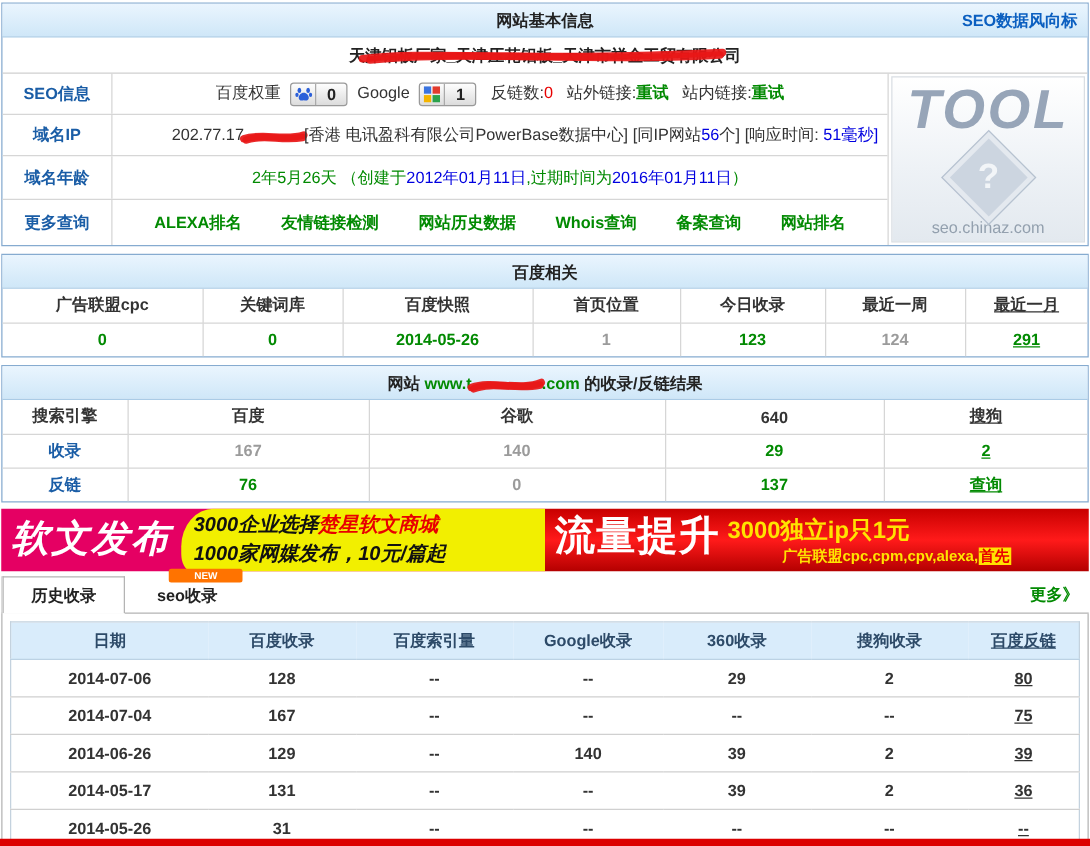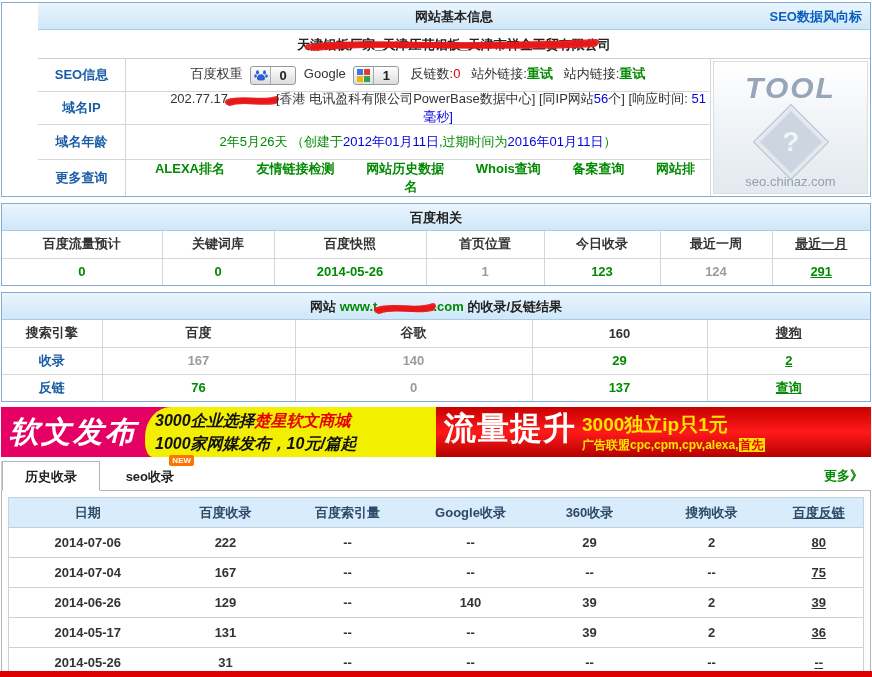--- a/index.html
+++ b/index.html
@@ -6,21 +6,21 @@
   html,body { width:872px; background:#fff; font-family:"Liberation Sans","DejaVu Sans",sans-serif; font-size:13px; color:#333; }
   body { position:relative; height:677px; overflow:hidden; }
 
   .box { border:1px solid #86abd0; margin:0 1px; }
   .titlebar { position:relative; height:27px; line-height:27px; text-align:center;
     background:linear-gradient(#eaf5fe,#cfe7f8); border-bottom:1px solid #aacbe6;
     font-weight:bold; color:#222; }
   .titlebar .right-link { position:absolute; right:8px; top:0; color:#0b5fc0; font-weight:bold; cursor:pointer; }
 
   
-  #box1 { margin-top:2px;padding-left:36px; }
+  #box1 { margin-top:2px; }
   .site-title-row { position:relative; height:29px; line-height:29px; text-align:center;
     border-bottom:1px solid #cfcfcf; font-weight:bold; color:#222; }
   .scribble-overlay { position:absolute; left:50%; top:6px; transform:translateX(-50%); pointer-events:none; }
   .info-wrap { display:flex; }
   .info-left { flex:1; }
   .info-row { display:flex; border-bottom:1px solid #d6d6d6; align-items:center; }
   .info-row:last-child { border-bottom:none; }
   .info-label { width:88px; text-align:center; color:#1a5da6; font-weight:bold; align-self:stretch;
     border-right:1px solid #d6d6d6; display:flex; align-items:center; justify-content:center; }
   .info-content { flex:1; text-align:center; padding:6px 4px; }
@@ -31,21 +31,21 @@
   .pill .ico { width:20px; display:flex; align-items:center; justify-content:center; border-right:1px solid #aaa; }
   .pill .num { width:24px; text-align:center; font-weight:bold; line-height:17px; color:#222; }
 
   .green { color:#028a02; } .red { color:#e80000; } .blue { color:#0000e0; } .gray { color:#9b9b9b; }
   .glink { color:#028a02; font-weight:bold; cursor:pointer; text-decoration:none; }
   .more-links span { margin:0 14px; }
 
   .logo-cell { width:160px; border-left:1px solid #d6d6d6; padding:2px; }
   .logo-inner { height:100%; border:1px solid #d9dee3; background:linear-gradient(#ffffff,#eef2f6 55%,#e3e9ef);
     display:flex; flex-direction:column; align-items:center; cursor:pointer; }
-  .logo-word { font-size:30px; font-weight:900; color:#97a5b8; letter-spacing:2px; line-height:52px; font-style:italic; }
+  .logo-word { font-size:44px; font-weight:900; color:#97a5b8; letter-spacing:2px; line-height:52px; font-style:italic; }
   .logo-diamond { width:52px; height:52px; margin-top:2px; background:#ccd5e0; border:4px solid #e4e9ef;
     outline:1px solid #b5c1cf; transform:rotate(45deg); display:flex; align-items:center; justify-content:center; }
   .logo-diamond span { transform:rotate(-45deg); font-size:28px; font-weight:bold; color:#f2f5f8; }
   .logo-site { margin-top:6px; color:#93a0ae; font-size:13px; }
 
   
   table { border-collapse:collapse; width:100%; }
   td { border-right:1px solid #d6d6d6; border-bottom:1px solid #d6d6d6; text-align:center; height:27px; }
   tr td:last-child { border-right:none;text-decoration:underline; }
   tr:last-child td { border-bottom:none; }
@@ -61,29 +61,29 @@
   .ads { display:flex; height:50px; margin:5px 1px 0 1px; }
   .ad-left { width:436px; background:#e50063; display:flex; cursor:pointer;font-style:italic; }
   .ad-left .big { color:#fff; font-size:30px; font-weight:900; line-height:50px; padding-left:8px; letter-spacing:2px; white-space:nowrap; }
   .ad-left .yellow { flex:1; background:#f2ef00; margin-left:8px; border-top-left-radius:26px 30px; border-bottom-left-radius:8px 14px;
     display:flex; flex-direction:column; justify-content:center; padding-left:10px; font-weight:bold; font-size:16px; color:#111; line-height:23px; white-space:nowrap; }
   .ad-left .l1 .hl { color:#e80000; }
   .ad-right { width:436px; background:linear-gradient(#c80000,#ff1a1a 50%,#b40000); display:flex; cursor:pointer; }
   .ad-right .big { color:#fff; font-size:32px; font-weight:900; letter-spacing:1px; padding:0 6px 0 8px; white-space:nowrap; }
   .ad-right .col { display:flex; flex-direction:column; justify-content:center; }
   .ad-right .l1 { color:#ffe400; font-size:19px; font-weight:900; line-height:26px; white-space:nowrap; }
-  .ad-right .l2 { color:#ffe400; font-size:12px; font-weight:bold; line-height:15px; white-space:nowrap; }
+  .ad-right .l2 { color:#ffe400; font-size:12px; font-weight:bold; line-height:15px; white-space:nowrap;margin-left:44px; }
   .ad-right .l2 .hl2 { color:#e80000; background:#ffe400; padding:0 1px; }
 
   
   .tabbar { position:relative; margin:4px 1px 0 1px; height:30px; border-bottom:1px solid #b4b4b4; border-left:1px solid #cfcfcf; }
   .tab { position:relative; display:inline-block; height:30px; line-height:29px; padding:0 22px; font-weight:bold; color:#222; cursor:pointer; }
   .tab.active { background:#fff; border:1px solid #b4b4b4; border-bottom:1px solid #fff; margin-bottom:-1px; }
   .newbadge { position:absolute; top:-7px; right:2px; background:#ff7300; color:#fff; font-size:8px; font-weight:bold;
-    padding:1px 3px; border-radius:2px; line-height:9px; }
+    padding:1px 20px; border-radius:2px; line-height:9px; }
   .morelink { position:absolute; right:8px; top:6px; color:#028a02; font-weight:bold; cursor:pointer; }
 
   
   .hist-wrap { margin:0 1px; border:1px solid #b4b4b4; border-top:none; padding:6px; }
   .hist { border:1px solid #c4d2de; }
   .hist td { height:30px; border-right:none; border-bottom:1px solid #d0d0d0; font-weight:bold; color:#333; }
   .hist .h td { background:#d9ecfb; color:#2d4a68; border-bottom:1px solid #bcd2e4; }
   .hist tr:last-child td { border-bottom:none; }
 
   .bottom-strip { position:absolute; left:0; right:0; bottom:0; height:6px; background:#dc0000; }
@@ -201,21 +201,21 @@
     <colgroup>
         <col style="width:160px">
         <col style="width:112px">
         <col style="width:152px">
         <col style="width:118px">
         <col style="width:116px">
         <col style="width:112px">
       </colgroup>
     <tbody>
         <tr class="hdr">
-      <td>百度流量预计</td>
+      <td>广告联盟cpc</td>
       <td>关键词库</td>
       <td>百度快照</td>
       <td>首页位置</td>
       <td>今日收录</td>
       <td>最近一周</td>
       <td>最近一月</td>
     </tr>
     <tr class="val">
       <td class="green">0</td>
       <td class="green">0</td>
@@ -241,21 +241,21 @@
         <col style="width:100px">
         <col style="width:193px">
         <col style="width:237px">
         <col style="width:175px">
       </colgroup>
     <tbody>
         <tr class="hdr">
       <td class="rowlabel">搜索引擎</td>
       <td>百度</td>
       <td>谷歌</td>
-      <td>160</td>
+      <td>640</td>
       <td>搜狗</td>
     </tr>
     <tr class="val">
       <td class="rowlabel">收录</td>
       <td class="gray">167</td>
       <td class="gray">140</td>
       <td class="green">29</td>
       <td class="green">2</td>
     </tr>
     <tr class="val">
@@ -307,21 +307,21 @@
       <td>日期</td>
       <td>百度收录</td>
       <td>百度索引量</td>
       <td>Google收录</td>
       <td>360收录</td>
       <td>搜狗收录</td>
       <td>百度反链</td>
     </tr>
     <tr>
       <td>2014-07-06</td>
-          <td>222</td>
+          <td>128</td>
           <td>--</td>
           <td>--</td>
           <td>29</td>
           <td>2</td>
           <td>80</td>
     </tr>
     <tr>
       <td>2014-07-04</td>
           <td>167</td>
           <td>--</td>

